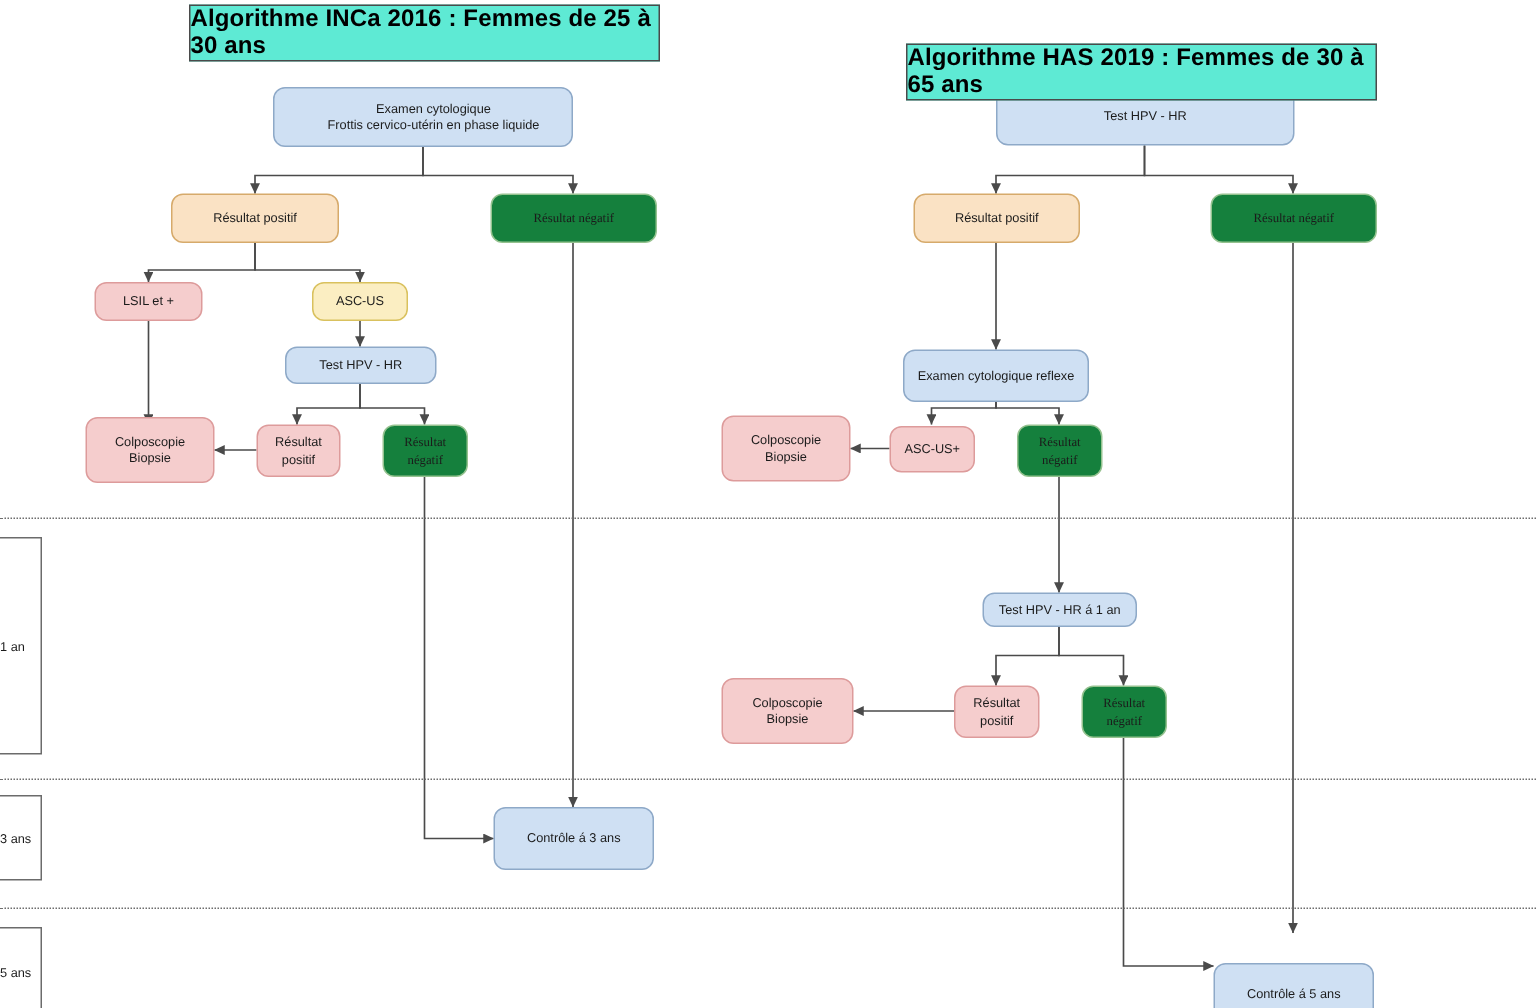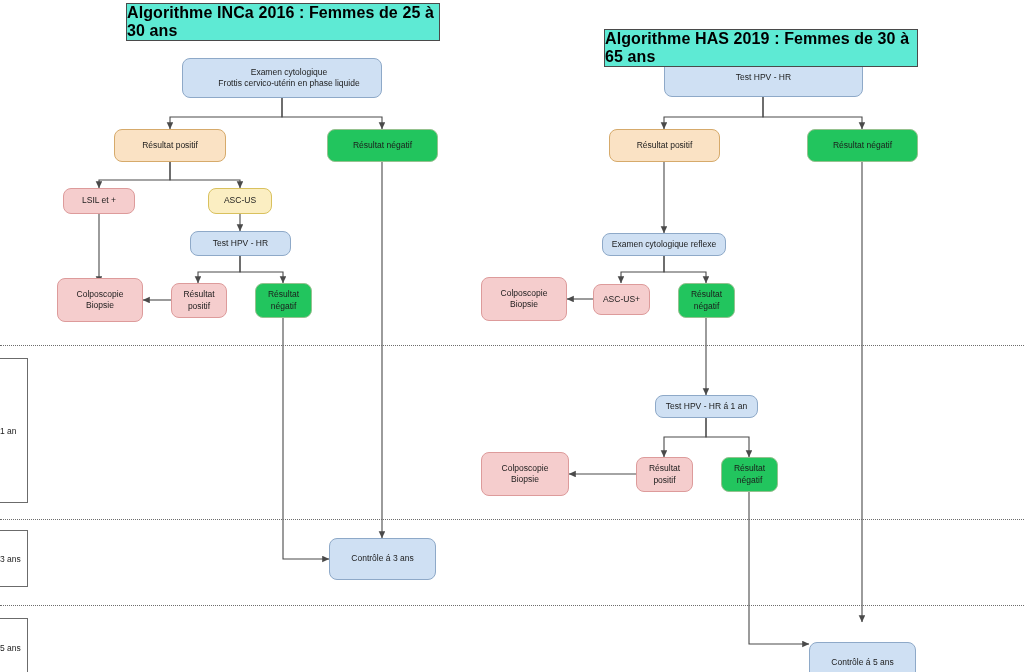--- a/index.html
+++ b/index.html
@@ -63,21 +63,21 @@
     border-radius:0;
     color:#1b1b1b;
     font-size:8.5px;
     padding-left:5px;
     z-index:3;
   }
   
   .fill-blue  {background:#cfe0f3;border-color:#8ea9c8;}
   .fill-orange{background:#fae2c4;border-color:#d6aa6b;}
   .fill-yellow{background:#fbeec2;border-color:#d9c15e;justify-content:center;}
-  .fill-green {background:#22c55e;border-color:#95c28f;}
+  .fill-green {background:#15803d;border-color:#95c28f;font-family:Liberation Serif, serif;}
   .fill-red   {background:#f5cdcd;border-color:#dd9b9b;}
   .divider{
     position:absolute;
     left:0;
     width:1024px;
     height:0;
     border-top:1px dotted #6d6d6d;
     z-index:1;
   }
 </style>
@@ -202,21 +202,21 @@
   </div>
 
   <div class="node fill-orange" style="left:609px;top:129px;width:111px;height:33px;">
     <span>Résultat positif</span>
   </div>
 
   <div class="node fill-green" style="left:807px;top:129px;width:111px;height:33px;">
     <span>Résultat négatif</span>
   </div>
 
-  <div class="node fill-blue" style="left:602px;top:233px;width:124px;height:23px;">
+  <div class="node fill-blue" style="left:602px;top:233px;width:124px;height:35px;">
     <span>Examen cytologique reflexe</span>
   </div>
 
   <div class="node fill-red" style="left:593px;top:284px;width:57px;height:31px;">
     <span>ASC-US+</span>
   </div>
 
   <div class="node fill-green" style="left:678px;top:283px;width:57px;height:35px;">
     <span>Résultat
 négatif</span>

